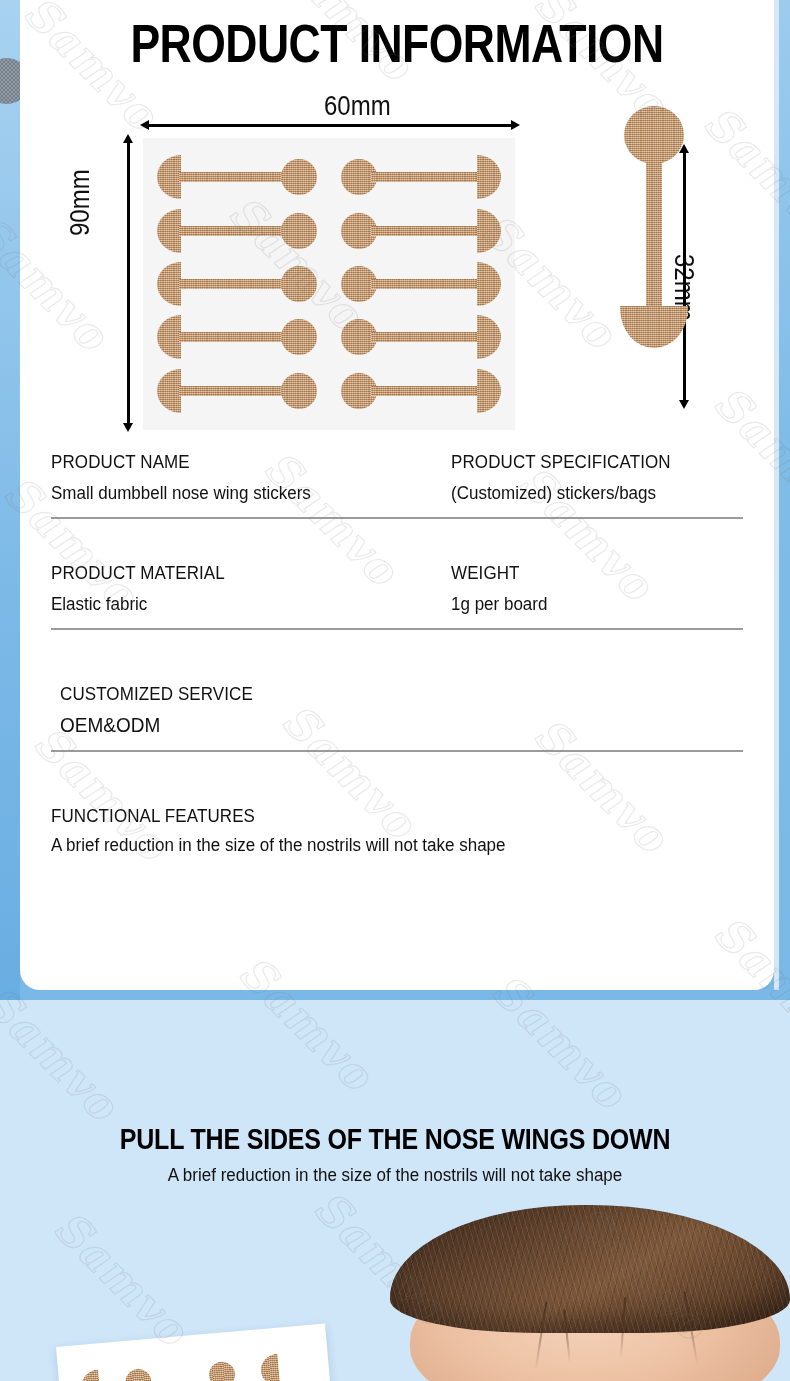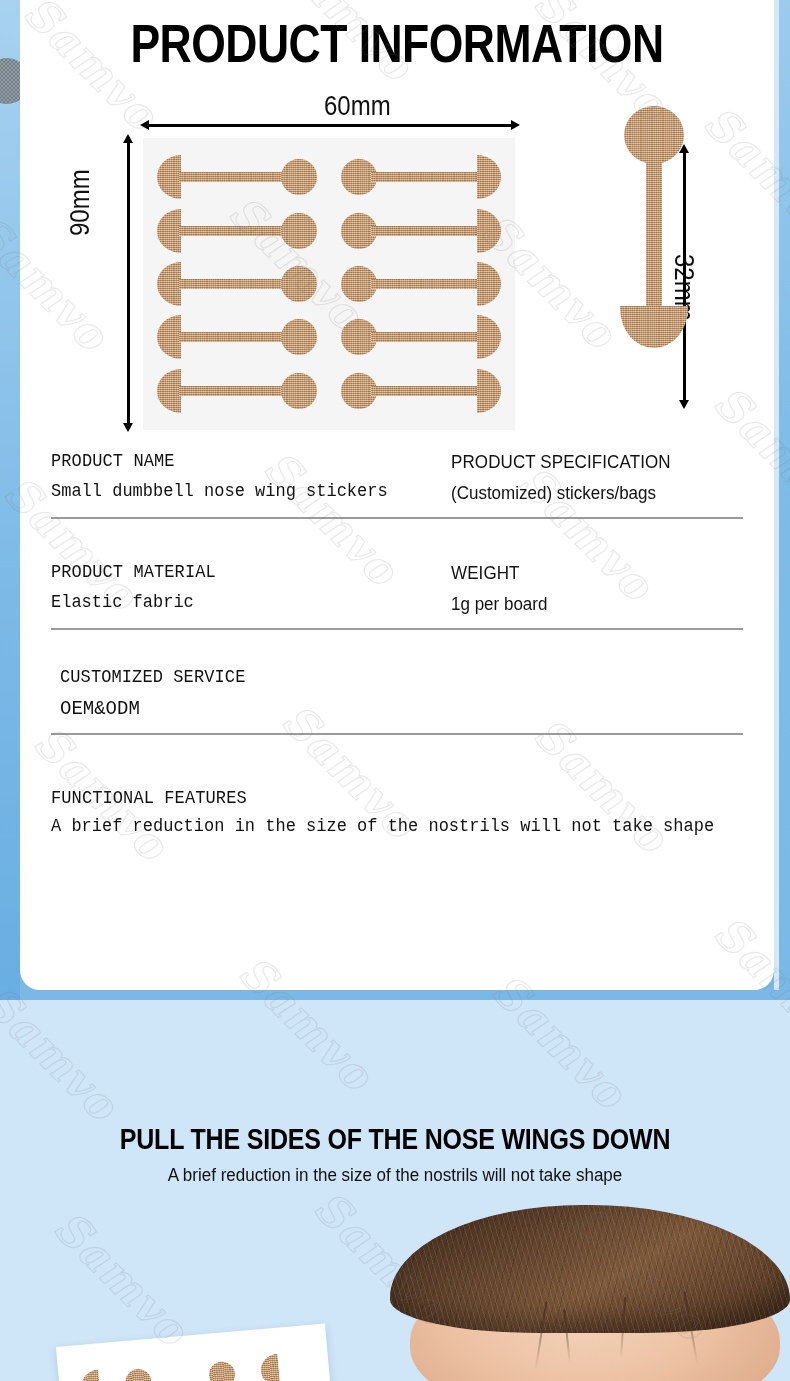--- a/index.html
+++ b/index.html
@@ -171,36 +171,36 @@
     position:absolute; left:4px; top:200px; width:68px; height:42px;
     border-bottom-left-radius:36px 42px;
     border-bottom-right-radius:36px 42px;
   }
 
   
   .spec-table { position:absolute; left:31px; top:462px; width:692px; }
   .spec-block { position:relative; padding:0 0 2px 0; }
   .spec-cols { display:flex; }
   .spec-cell { flex:0 0 auto; }
-  .spec-cell.col1 { width:400px;font-family:Liberation Mono, monospace; }
+  .spec-cell.col1 { width:400px; }
   .spec-key {
     font-size:17px; color:#111; letter-spacing:.1px;
     transform:scaleY(1.1); transform-origin:left center;
     white-space:nowrap;
   }
   .spec-val {
     font-size:17px; color:#111; margin-top:11px;
     transform:scaleY(1.1); transform-origin:left center;
     white-space:nowrap;
   }
   .spec-rule { height:2px; background:#9b9b9b; margin-top:14px; }
 
   .spec-block.b1 { margin-top:0; }
   .spec-block.b2 { margin-top:42px; }
-  .spec-block.b3 { margin-top:36px; padding-left:9px; }
+  .spec-block.b3 { margin-top:52px; padding-left:9px; }
   .spec-block.b3 .spec-val { font-size:19px; margin-top:10px; }
   .spec-block.b3 .spec-rule { margin-left:-9px; }
   .spec-block.b4 { margin-top:52px; }
   .spec-block.b4 .spec-val { margin-top:9px; }
 
   
   .section-use {
     position:absolute; left:0; top:1000px;
     width:790px; height:381px;
     background:#cfe5f8;

